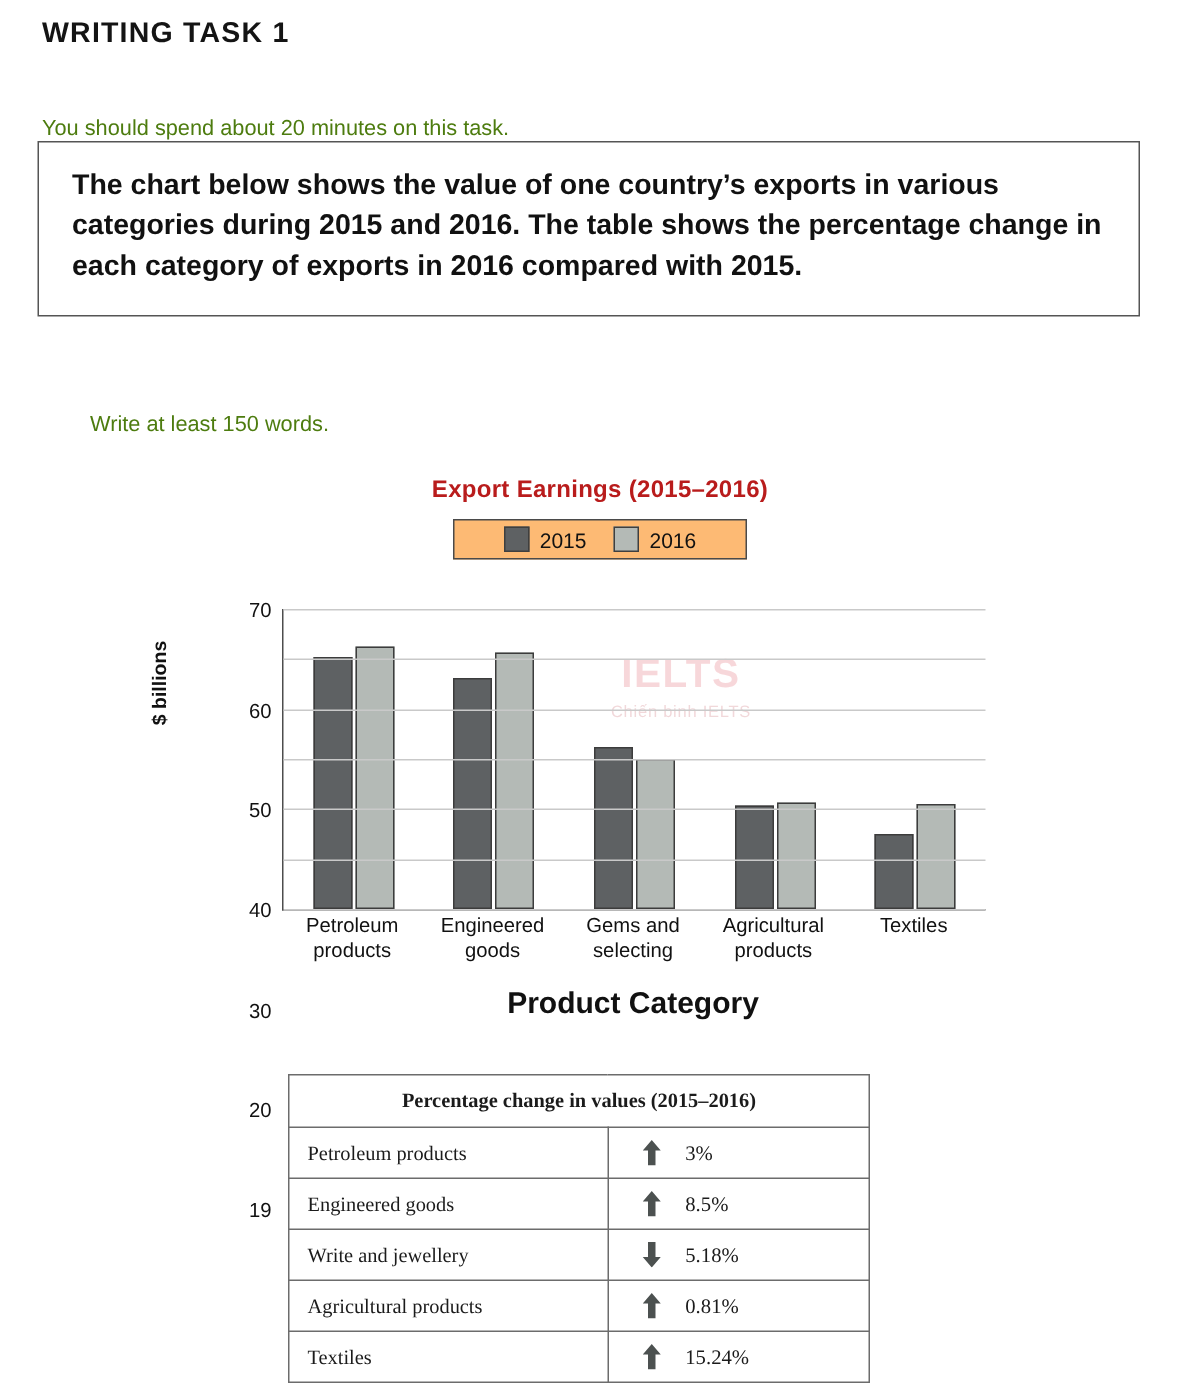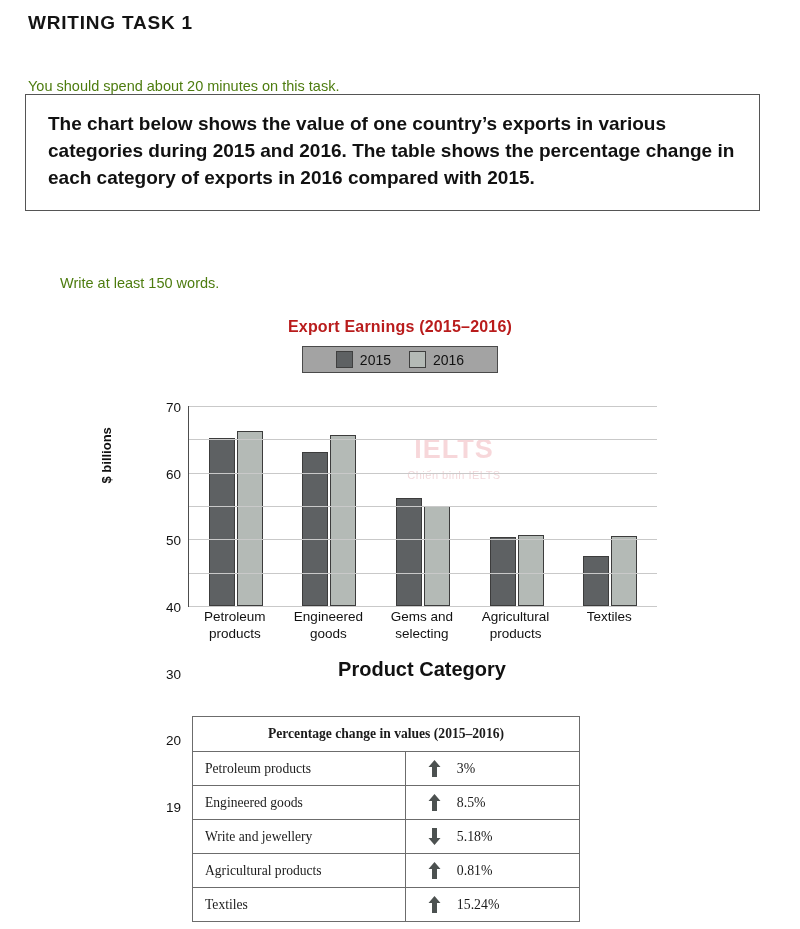--- a/index.html
+++ b/index.html
@@ -83,21 +83,21 @@
   }
   .legend {
     margin: 10px auto 0 auto;
     width: 196px;
     box-sizing: border-box;
     border: 1.3px solid #4a4a4a;
     padding: 4px 10px;
     display: flex;
     justify-content: center;
     gap: 18px;
-    background: #a3a3a3;
+    background: #fdba74;
   }
   .legend-item {
     display: flex;
     align-items: center;
     gap: 7px;
     font-size: 14px;
     color: #111;
   }
   .swatch {
     width: 15px;

